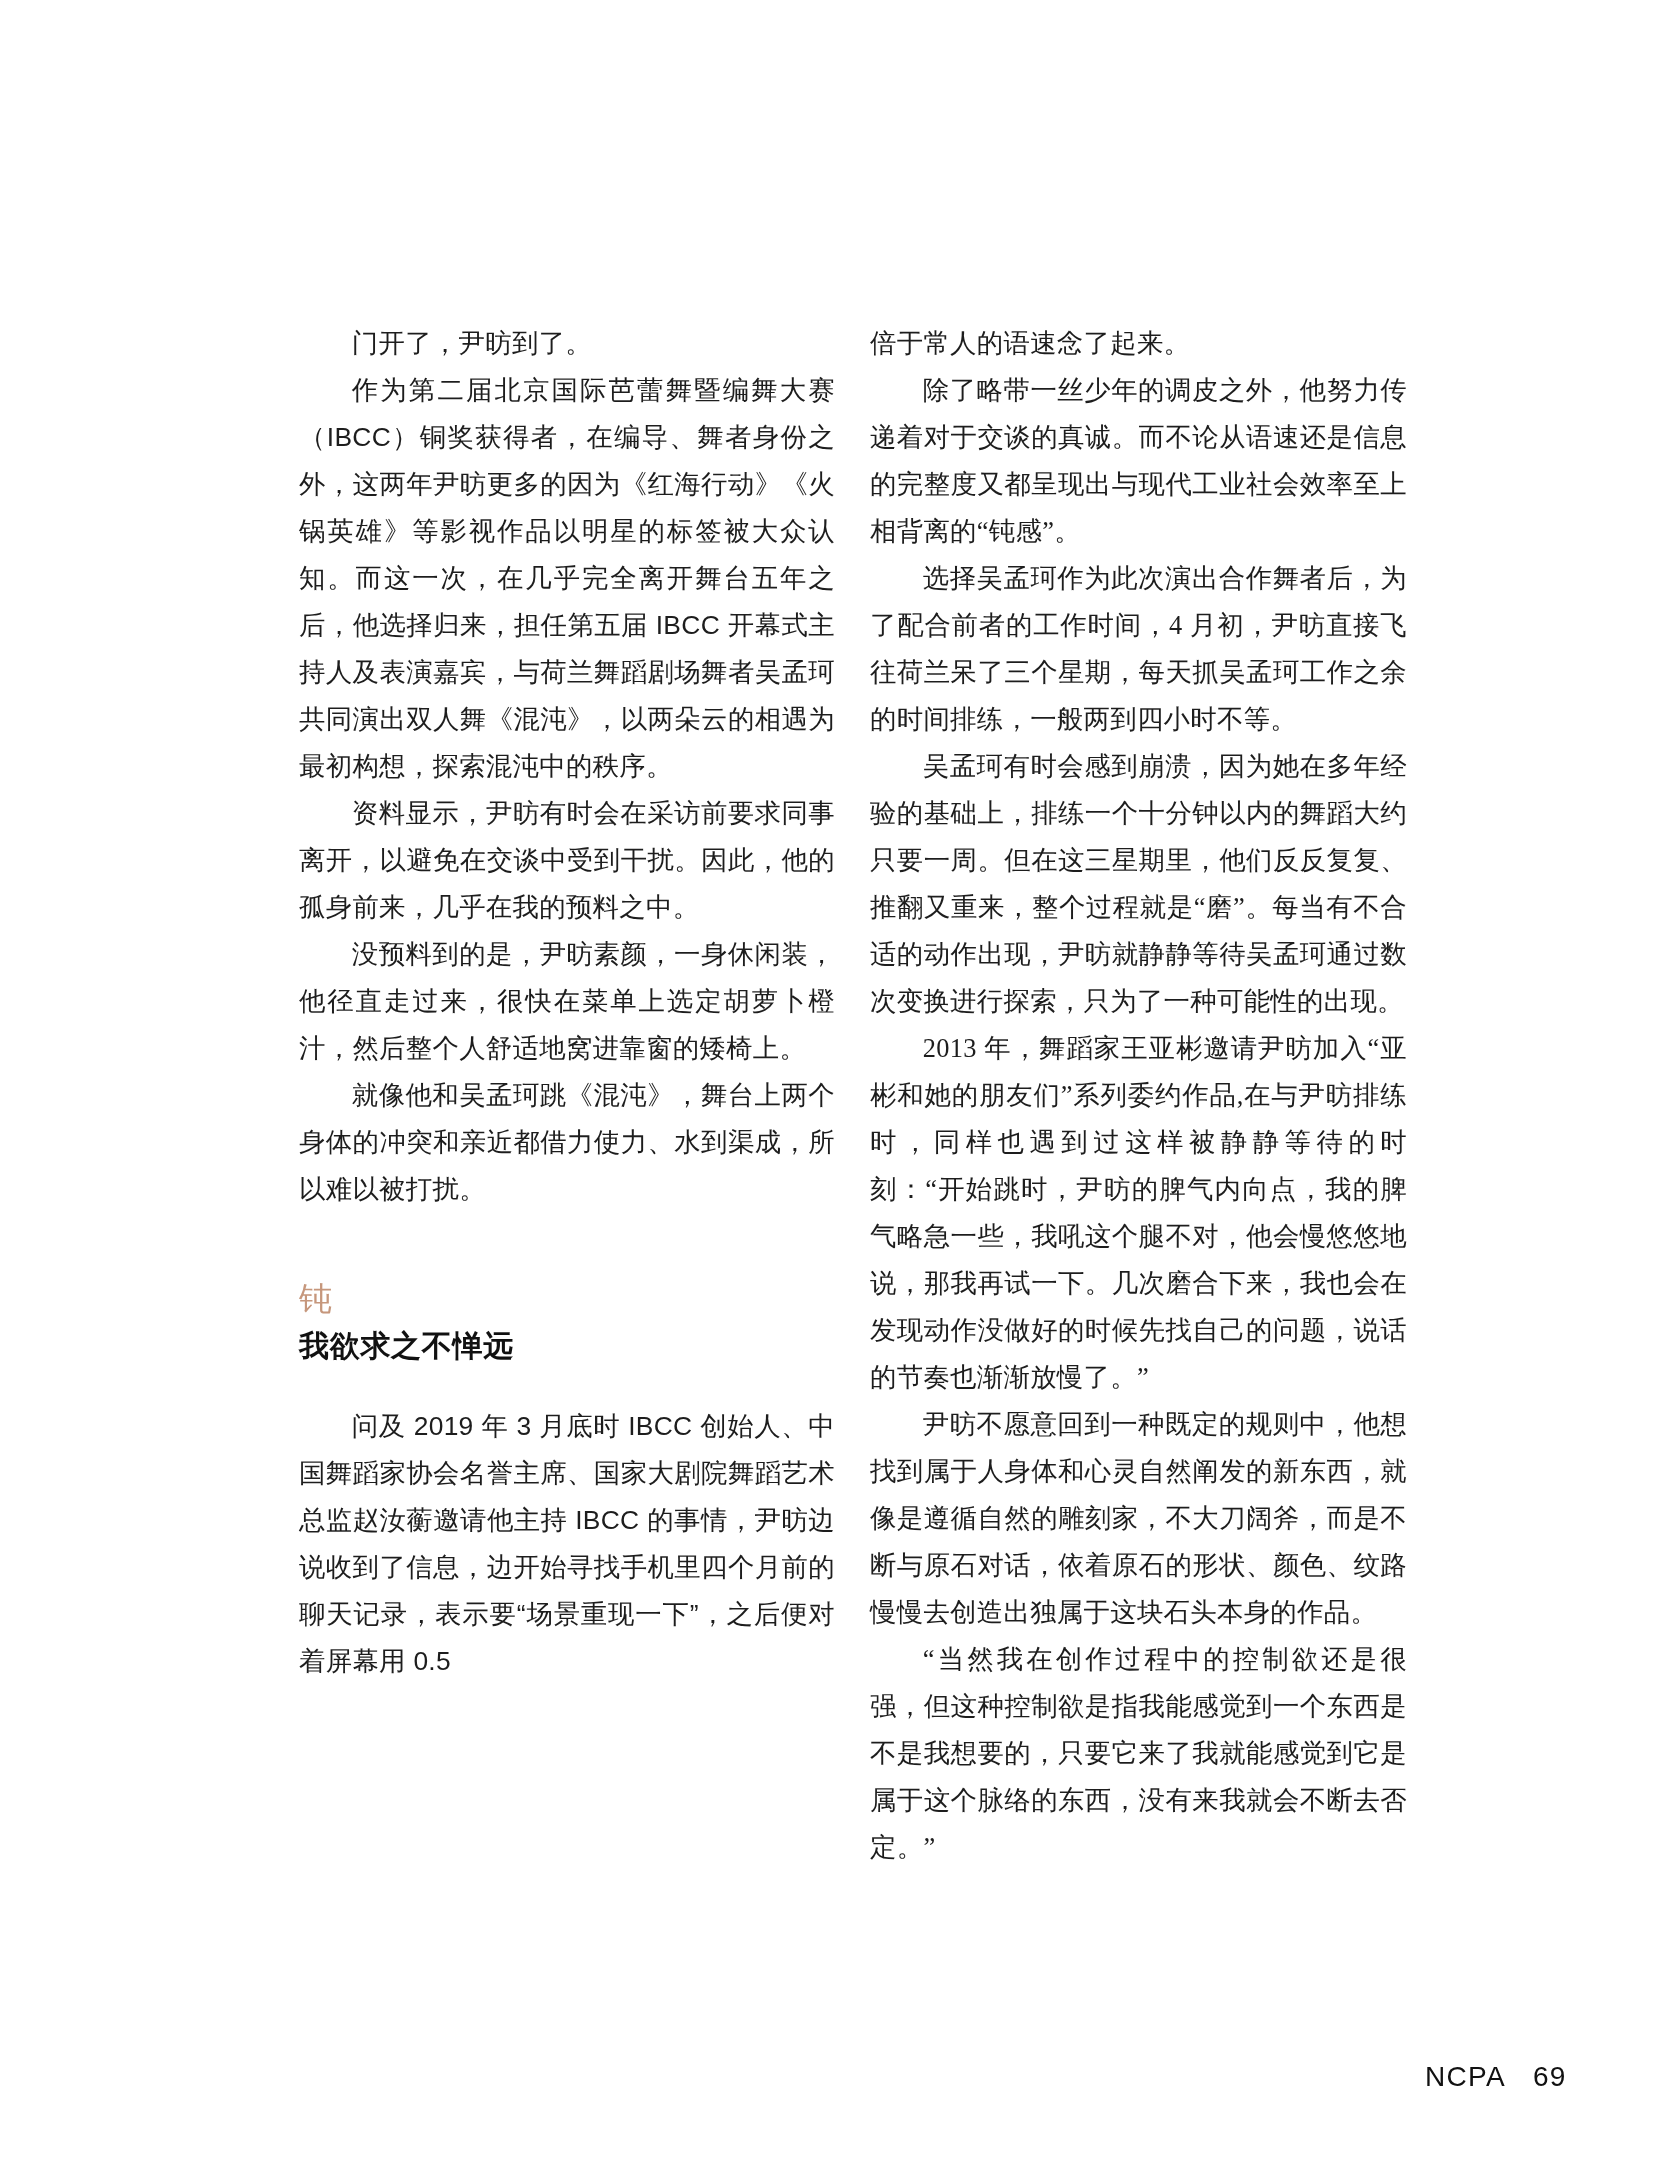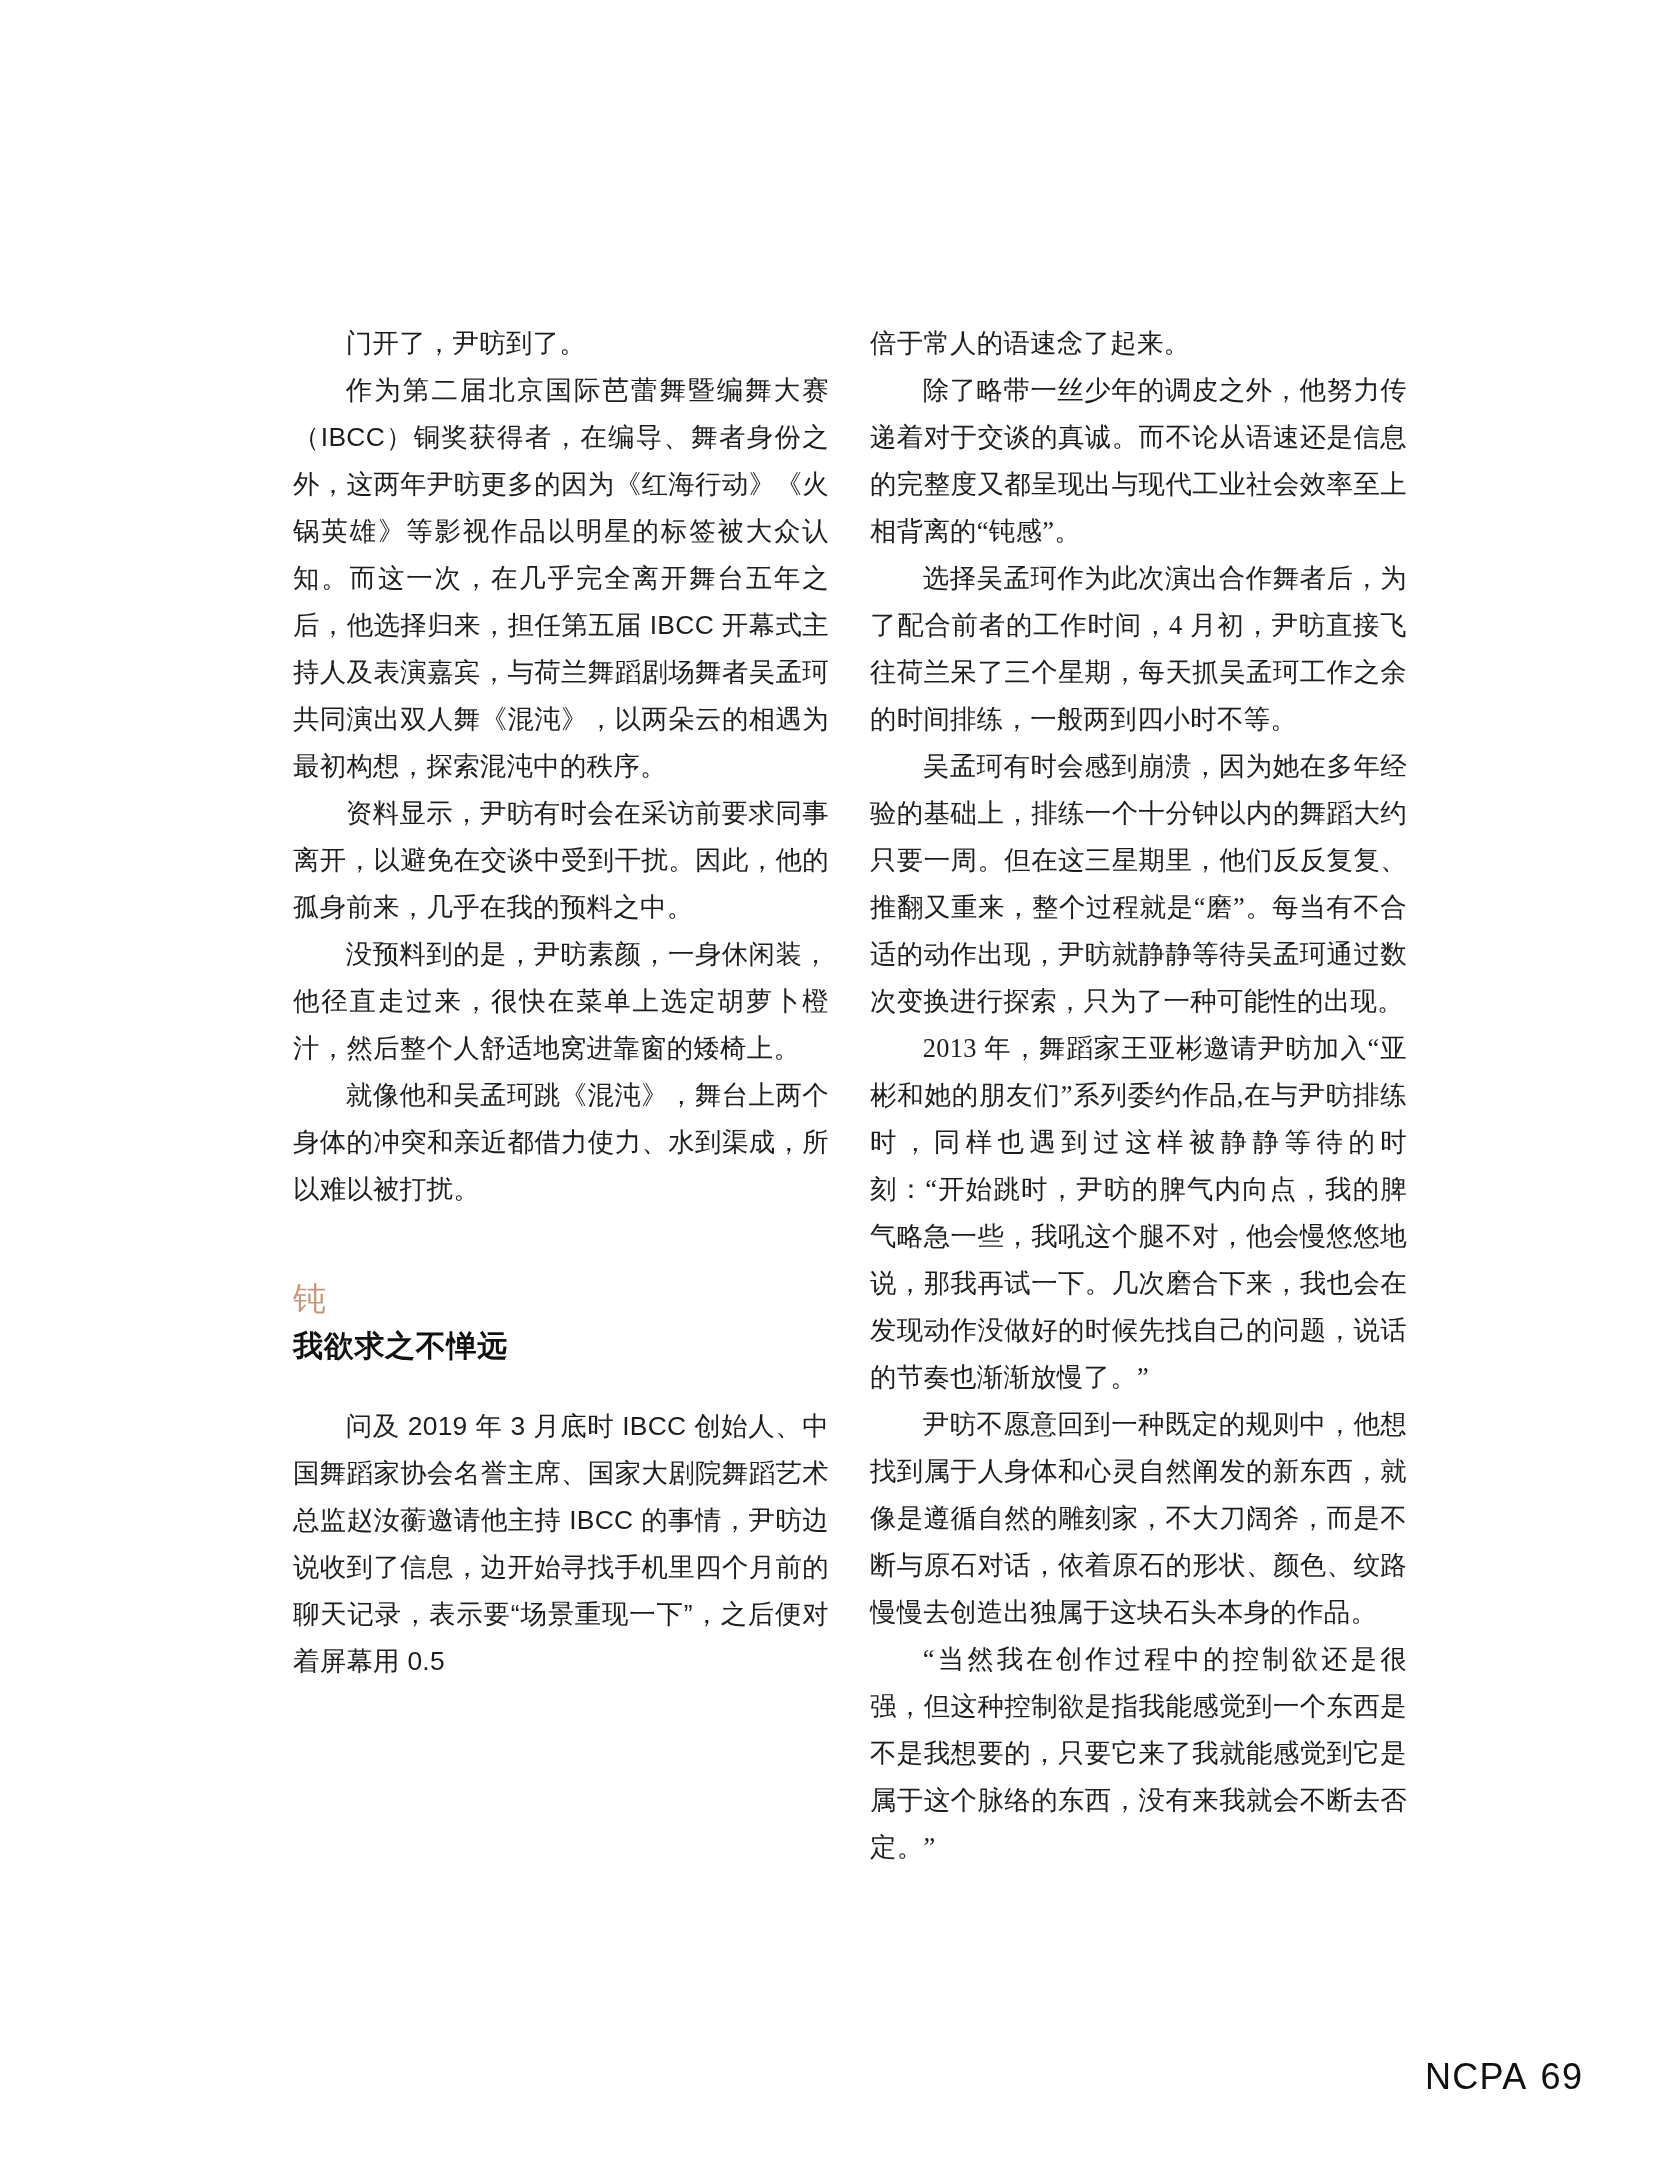--- a/index.html
+++ b/index.html
@@ -18,21 +18,21 @@
   .page {
     position: absolute;
     inset: 0;
     background: #ffffff;
   }
   .column {
     position: absolute;
     top: 320px;
   }
   .column.left {
-    left: 293px;
+    left: 299px;
     width: 536px;
   }
   .column.right {
     left: 870px;
     width: 537px;
     font-family: Liberation Serif, serif;
   }
   .para {
     margin: 0;
     font-size: 26.4px;
@@ -63,25 +63,25 @@
     line-height: 40px;
     font-weight: 700;
     color: #111111;
     text-indent: 0;
     letter-spacing: 0.7px;
   }
   .footer {
     position: absolute;
     left: 1425px;
     top: 2062px;
-    font-size: 36px;
+    font-size: 28px;
     line-height: 30px;
     color: #111111;
     display: flex;
-    gap: 13px;
+    gap: 27px;
     letter-spacing: 1.3px;
     white-space: nowrap;
   }
 </style>
 </head>
 <body>
 
 <div class="page">
 
   <div class="column left">

